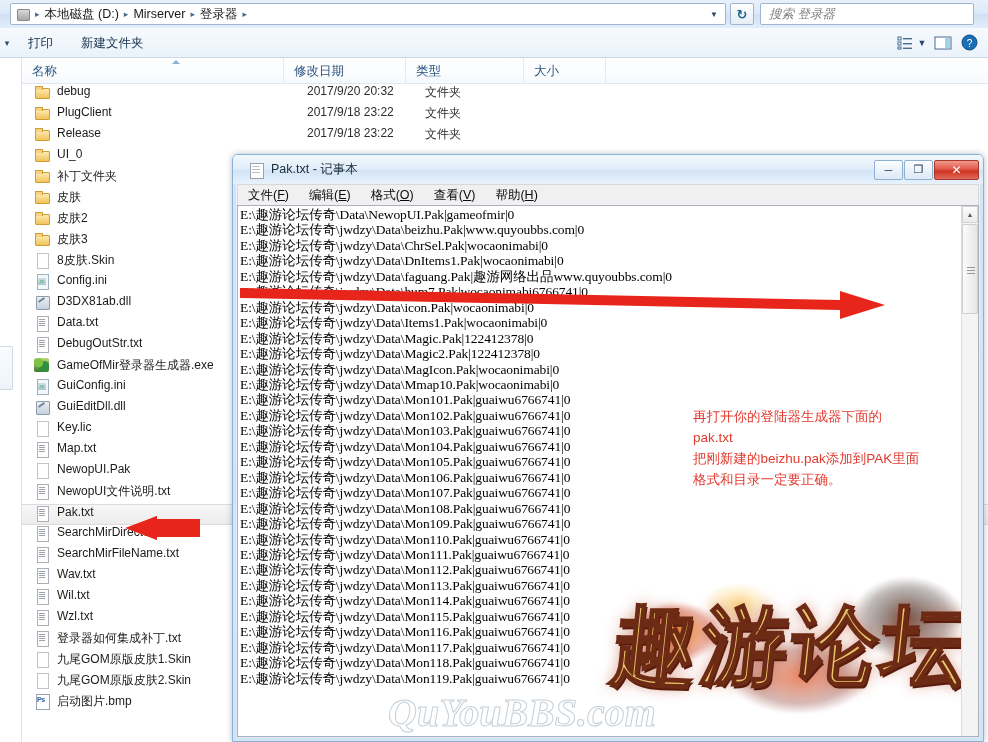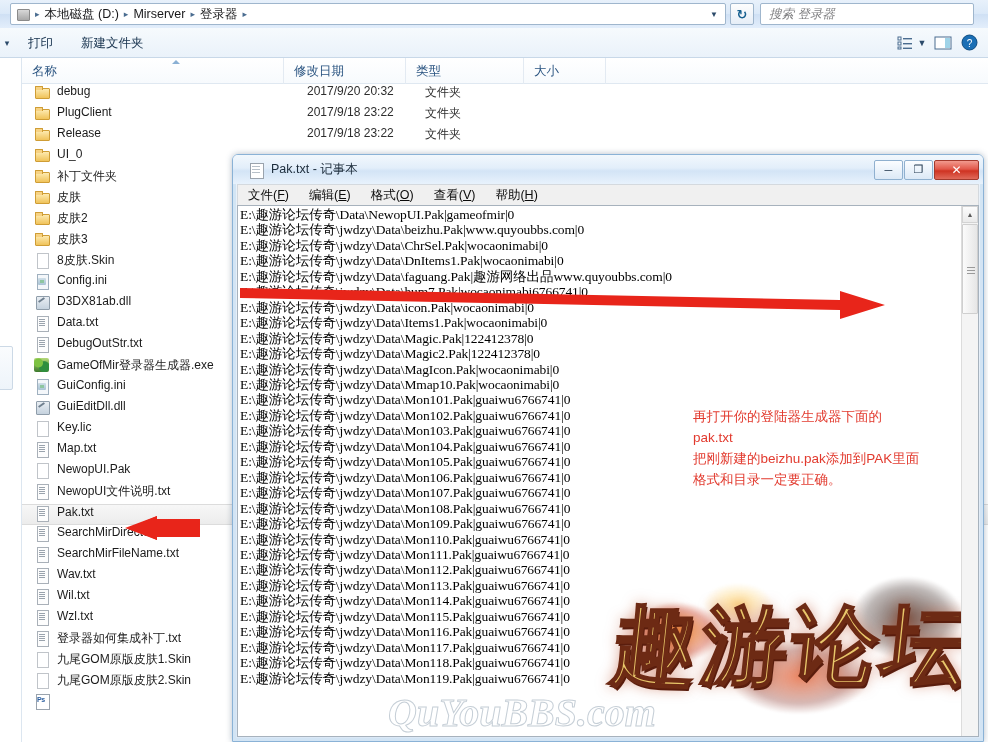--- a/index.html
+++ b/index.html
@@ -624,20 +624,21 @@
       </div>
       <div class="file-row">
         <span class="f-icon ic-skin"></span>
         <span class="f-name">九尾GOM原版皮肤2.Skin</span>
         <span class="f-date"></span>
         <span class="f-type"></span>
         <span class="f-size"></span>
       </div>
       <div class="file-row">
         <span class="f-icon ic-bmp"></span>
+        <span class="f-name">启动图片.bmp</span>
         <span class="f-date"></span>
         <span class="f-type"></span>
         <span class="f-size"></span>
       </div>
     </div>
 
   <svg id="pak-arrow" viewBox="0 0 105 24">
     <polygon points="105,3 105,21 62,21 62,24 34,12 62,0 62,3" fill="#e8251a"></polygon>
     <rect x="34" y="7" width="0" height="0" fill="#e8251a"></rect>
     <polygon points="66,4 105,4 105,20 66,20" fill="#e8251a"></polygon>

